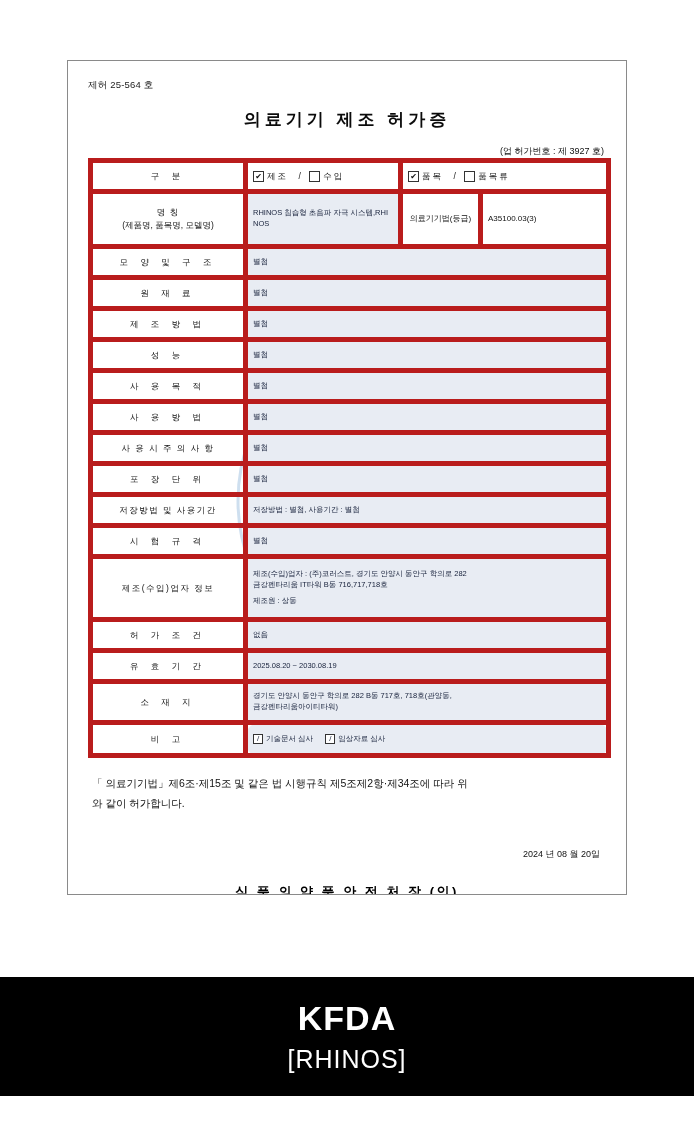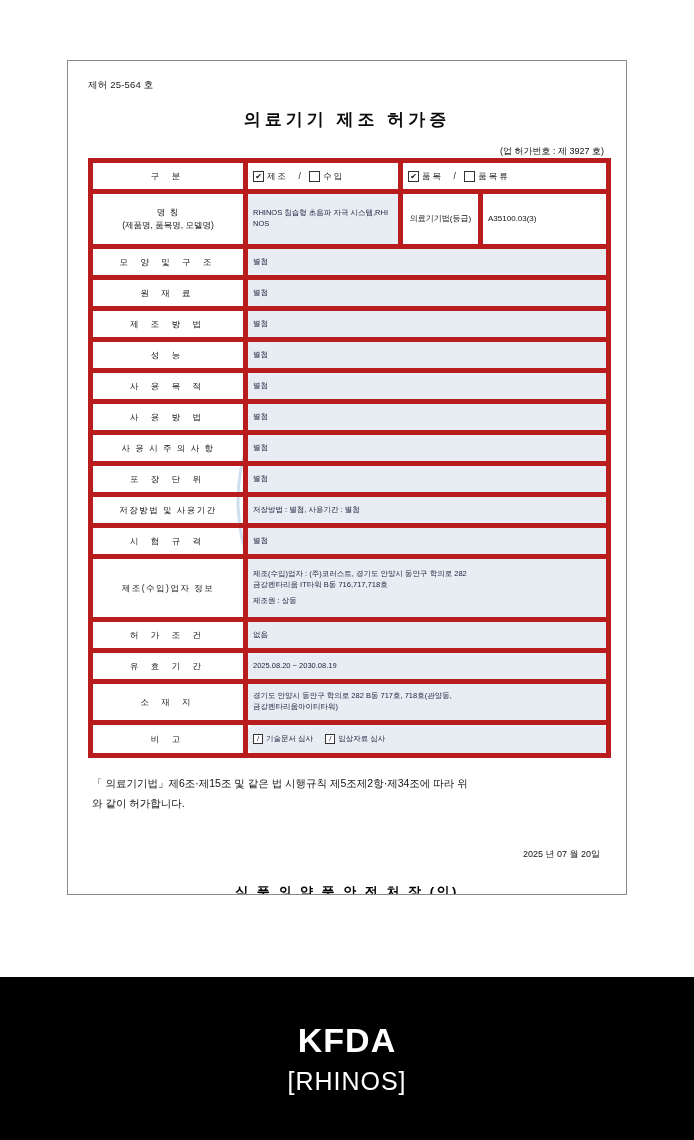--- a/index.html
+++ b/index.html
@@ -135,21 +135,21 @@
     margin-top: 22px;
     color: #000;
   }
 
   
   .footer {
     position: absolute;
     left: 0;
     top: 977px;
     width: 694px;
-    height: 163px;
+    height: 119px;
     background: #000000;
     color: #ffffff;
     display: flex;
     flex-direction: column;
     align-items: center;
     justify-content: center;
   }
   .footer-title {
     font-size: 34px;
     font-weight: bold;
@@ -296,21 +296,21 @@
             </td>
           </tr>
         </tbody>
       </table>
 
       <div class="statement">
         <div>「 의료기기법」제6조·제15조 및 같은 법 시행규칙 제5조제2항·제34조에 따라 위</div>
         <div>와 같이 허가합니다.</div>
       </div>
 
-      <div class="date-line">2025 년  07 월  20일</div>
+      <div class="date-line">2024 년  08 월  20일</div>
       <div class="signer">식 품 의 약 품 안 전 처 장 (인)</div>
     </div>
   </div>
 
   <div class="footer">
     <div class="footer-title">KFDA</div>
     <div class="footer-sub">[RHINOS]</div>
   </div>
 
 </div>

